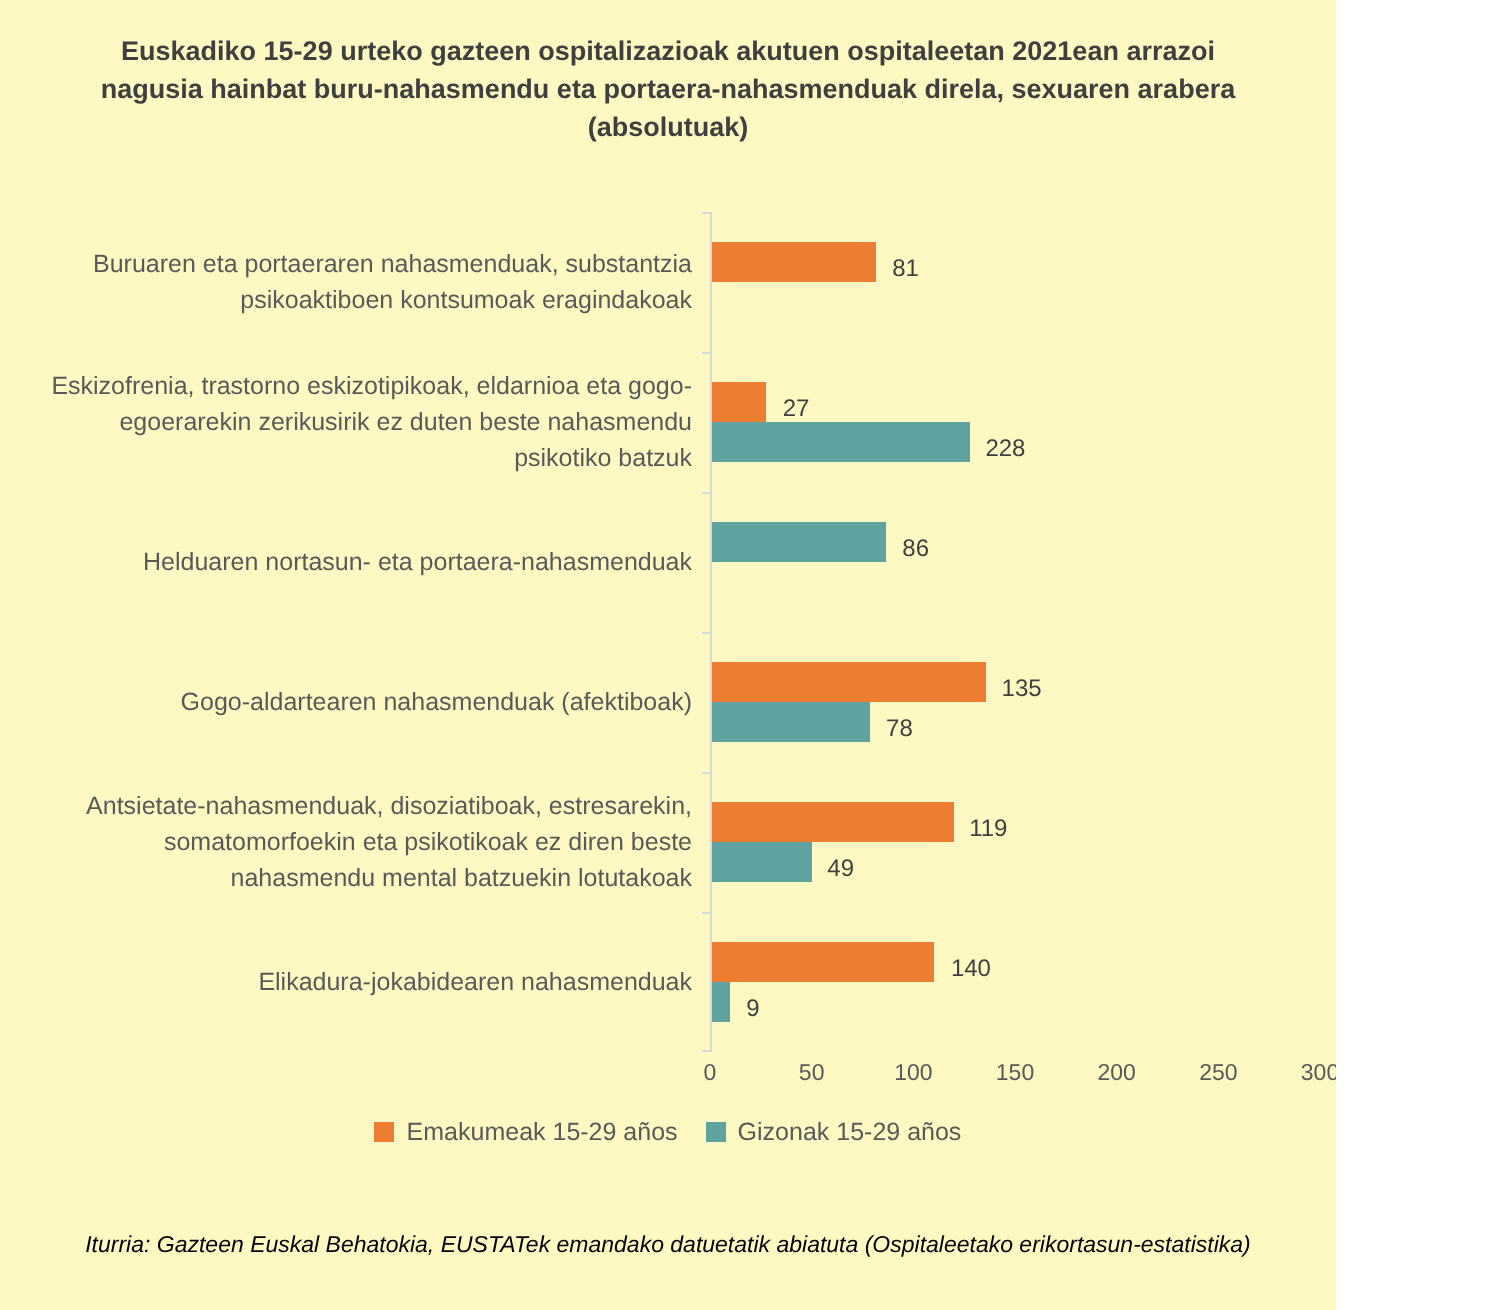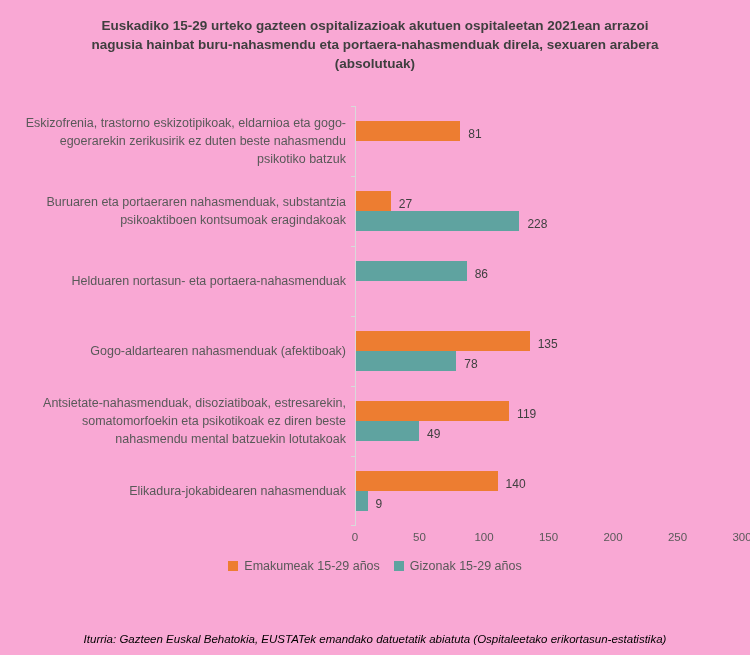--- a/index.html
+++ b/index.html
@@ -3,23 +3,23 @@
 <meta charset="utf-8">
 <style>
   html, body {
     margin: 0;
     padding: 0;
     background: #ffffff;
     font-family: "Liberation Sans", "DejaVu Sans", sans-serif;
   }
   .page {
     position: relative;
-    width: 750px;
+    width: 668px;
     height: 655px;
-    background: #f9a8d4;
+    background: #fef9c3;
     overflow: hidden;
   }
   .chart-title {
     margin: 16px auto 0 auto;
     max-width: 600px;
     text-align: center;
     font-size: 13.5px;
     font-weight: 700;
     line-height: 19px;
     color: #3f3f3f;
@@ -99,38 +99,38 @@
   .legend-swatch {
     width: 10px;
     height: 10px;
     display: inline-block;
   }
   .legend-label {
     font-size: 12.5px;
     color: #595959;
   }
   .source-note {
-    margin-top: 60px;
+    margin-top: 44px;
     text-align: center;
     font-style: italic;
     font-size: 11.5px;
     color: #000000;
   }
 </style>
 </head>
 <body>
 
 <div class="page">
 
   <div class="chart-title">Euskadiko 15-29 urteko gazteen ospitalizazioak akutuen ospitaleetan 2021ean arrazoi nagusia hainbat buru-nahasmendu eta portaera-nahasmenduak direla, sexuaren arabera (absolutuak)</div>
 
   <div class="chart-body">
     <div class="labels-col" id="labels-col">
+        <div class="cat-label">Buruaren eta portaeraren nahasmenduak, substantzia psikoaktiboen kontsumoak eragindakoak</div>
         <div class="cat-label">Eskizofrenia, trastorno eskizotipikoak, eldarnioa eta gogo-egoerarekin zerikusirik ez duten beste nahasmendu psikotiko batzuk</div>
-        <div class="cat-label">Buruaren eta portaeraren nahasmenduak, substantzia psikoaktiboen kontsumoak eragindakoak</div>
         <div class="cat-label">Helduaren nortasun- eta portaera-nahasmenduak</div>
         <div class="cat-label">Gogo-aldartearen nahasmenduak (afektiboak)</div>
         <div class="cat-label">Antsietate-nahasmenduak, disoziatiboak, estresarekin, somatomorfoekin eta psikotikoak ez diren beste nahasmendu mental batzuekin lotutakoak</div>
         <div class="cat-label">Elikadura-jokabidearen nahasmenduak</div>
       </div>
     <div class="plot-col" id="plot-col">
         <div class="pair">
           <div class="bar-line">
             <div class="bar" style="width: 27%; background: rgb(237, 125, 49);"></div>
             <div class="bar-value">81</div>

